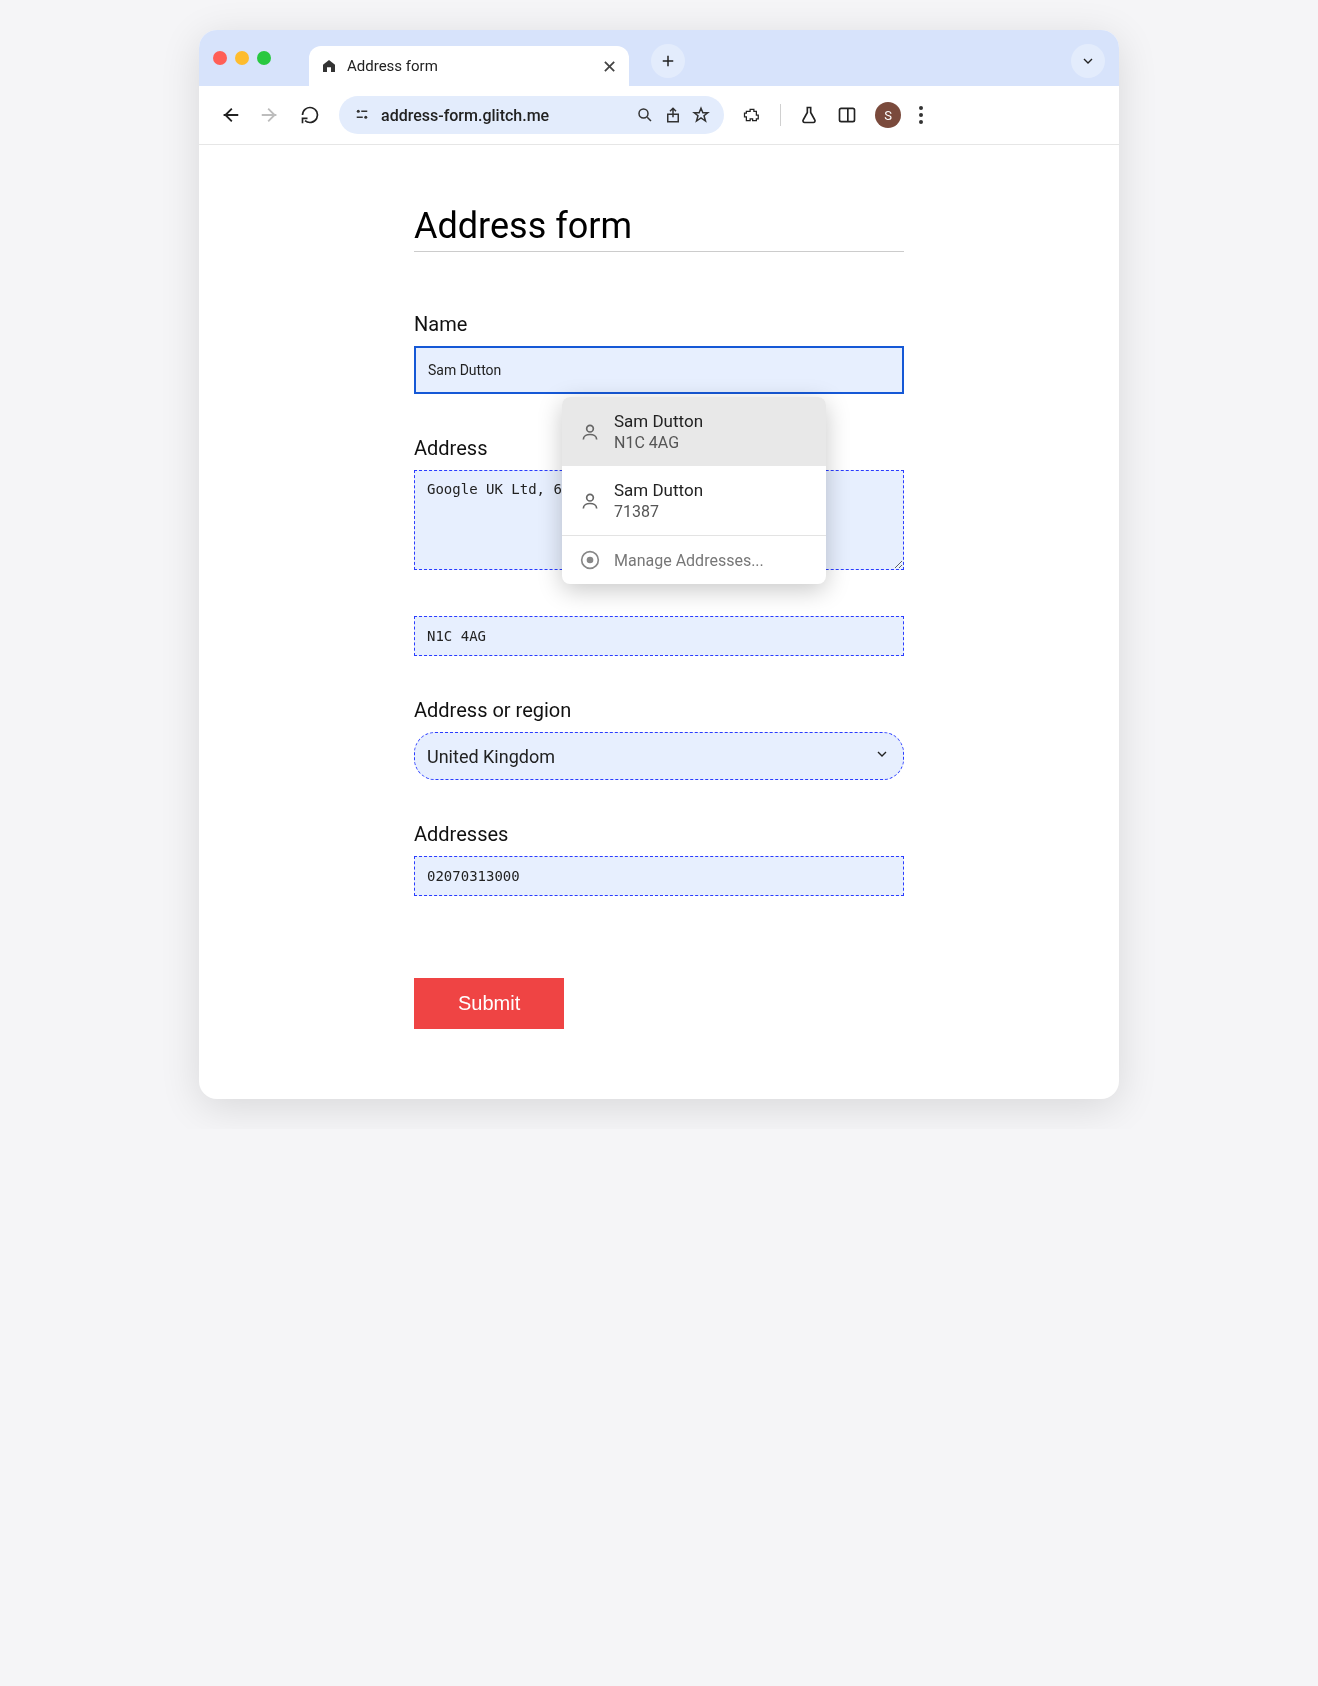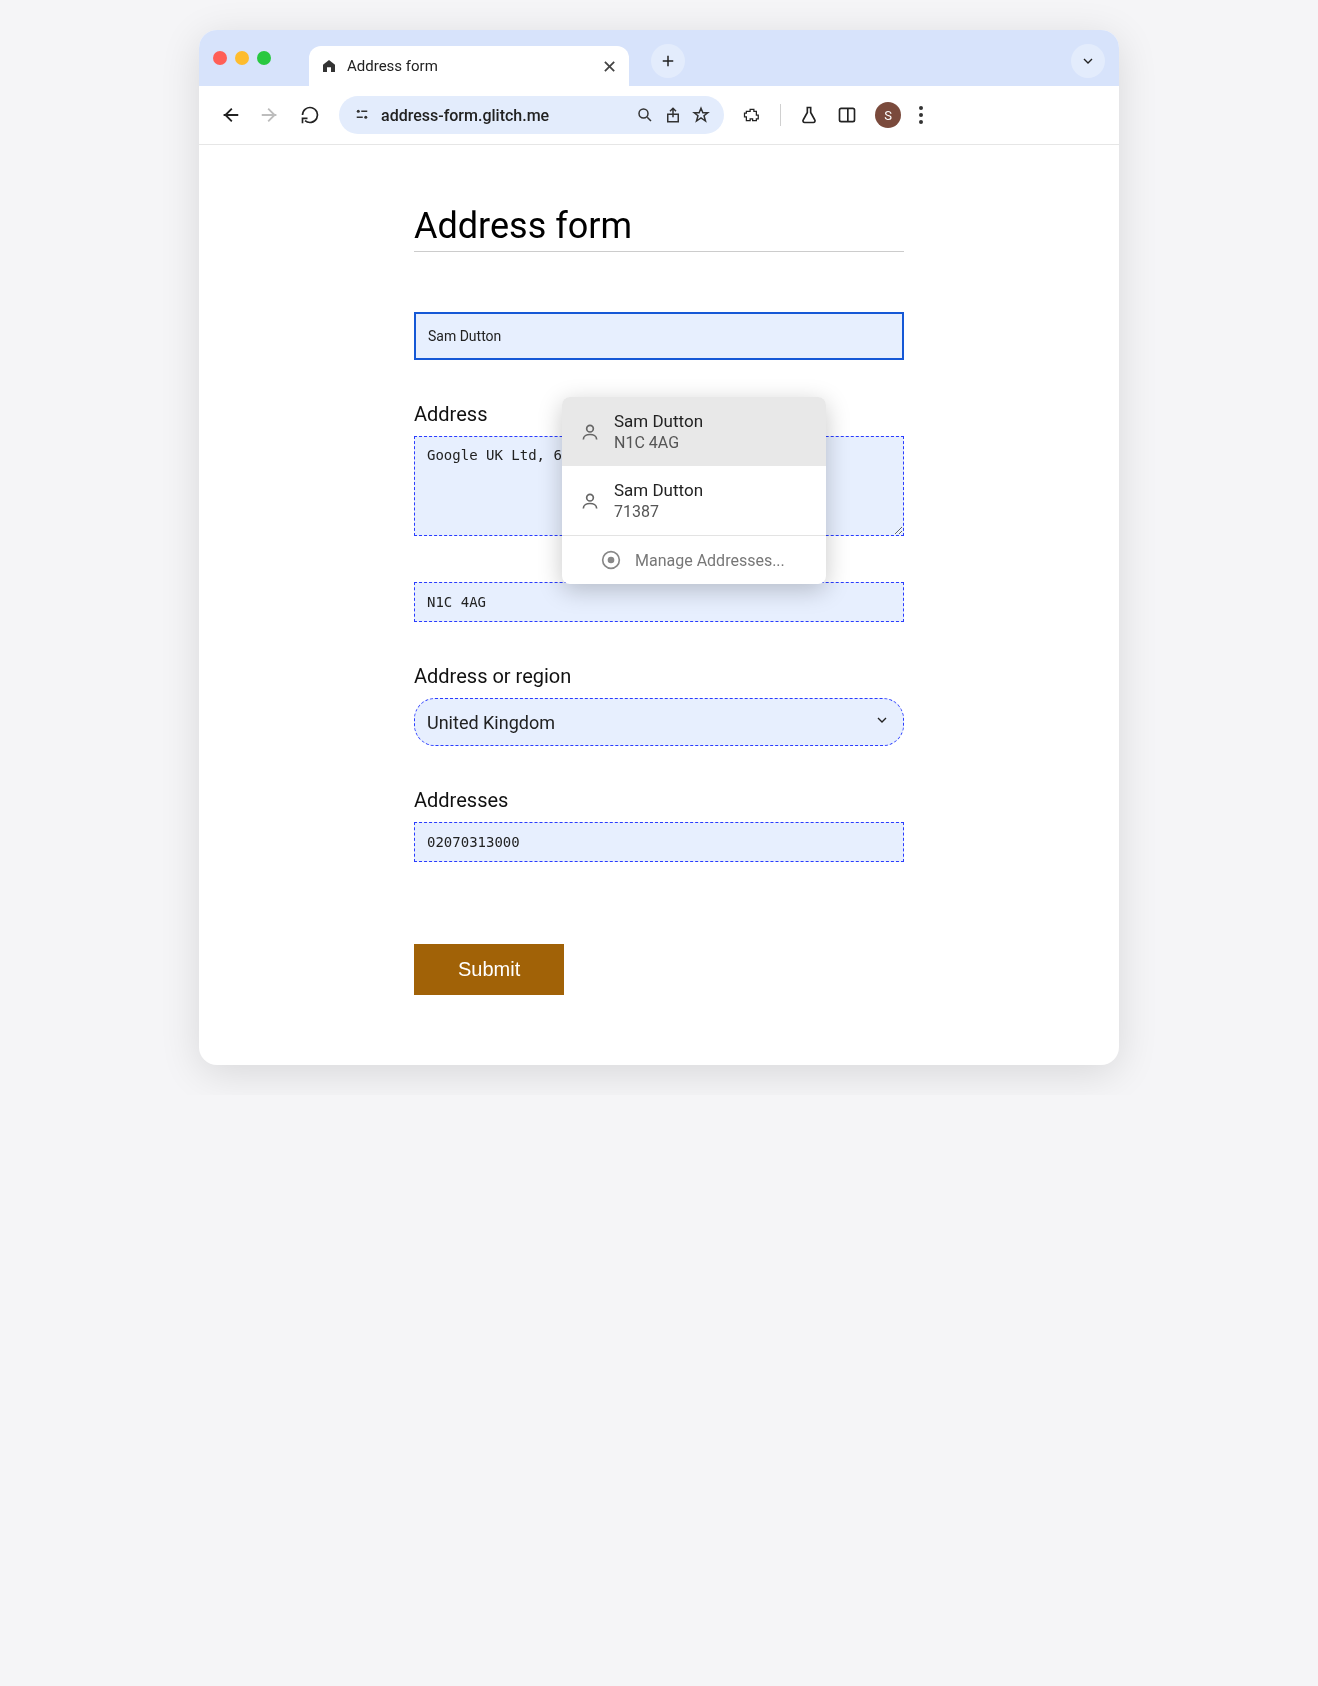--- a/index.html
+++ b/index.html
@@ -138,21 +138,21 @@
     padding:0 12px;
     appearance:none;
     position:relative;
     border-radius:21px;
   }
   .select-wrap { position:relative; }
   .select-wrap .chev {
     position:absolute; right:14px; top:14px; pointer-events:none;
   }
   .submit {
-    background:#a16207; color:#fff;
+    background:#ef4444; color:#fff;
     border:none;
     font-size:20px;
     padding:14px 44px;
     margin-top:40px;
     cursor:pointer;
   }
 
   
   .autofill-popup {
     position:absolute;
@@ -181,21 +181,21 @@
     cursor:pointer;
   }
   .af-item.highlight { background:#e8e8e8; }
   .af-item .person { width:20px; height:20px; color:#666; }
   .af-item .txt { display:flex; flex-direction:column; font-size:17px; color:#222; }
   .af-item .sub { color:#555; font-size:16px; margin-top:2px; }
   .af-sep { height:1px; background:#e3e3e3; }
   .af-manage {
     display:flex; align-items:center; gap:14px;
     padding:14px 18px;
-    color:#777; font-size:16px;margin-left:21px;
+    color:#777; font-size:16px;
   }
   .af-manage .chrome-icon { width:20px; height:20px; color:#888; }
 
   
   .autofill-textarea { resize: both; }
 </style>
 </head>
 <body>
 
 <div class="browser">
@@ -300,20 +300,21 @@
         <span></span>
     </div>
   </div>
 
   <div class="page">
     <div class="content">
 
       <h1>Address form</h1>
 
       <div class="field">
+        <div class="label">Name</div>
         <input class="autofill-input name-input" value="Sam Dutton" style="">
       </div>
 
       <div class="field">
         <div class="label">Address</div>
         <textarea class="autofill-textarea" style="">Google UK Ltd, 6</textarea>
       </div>
 
       <div class="field">
         <input class="autofill-input" value="N1C 4AG" style="">

